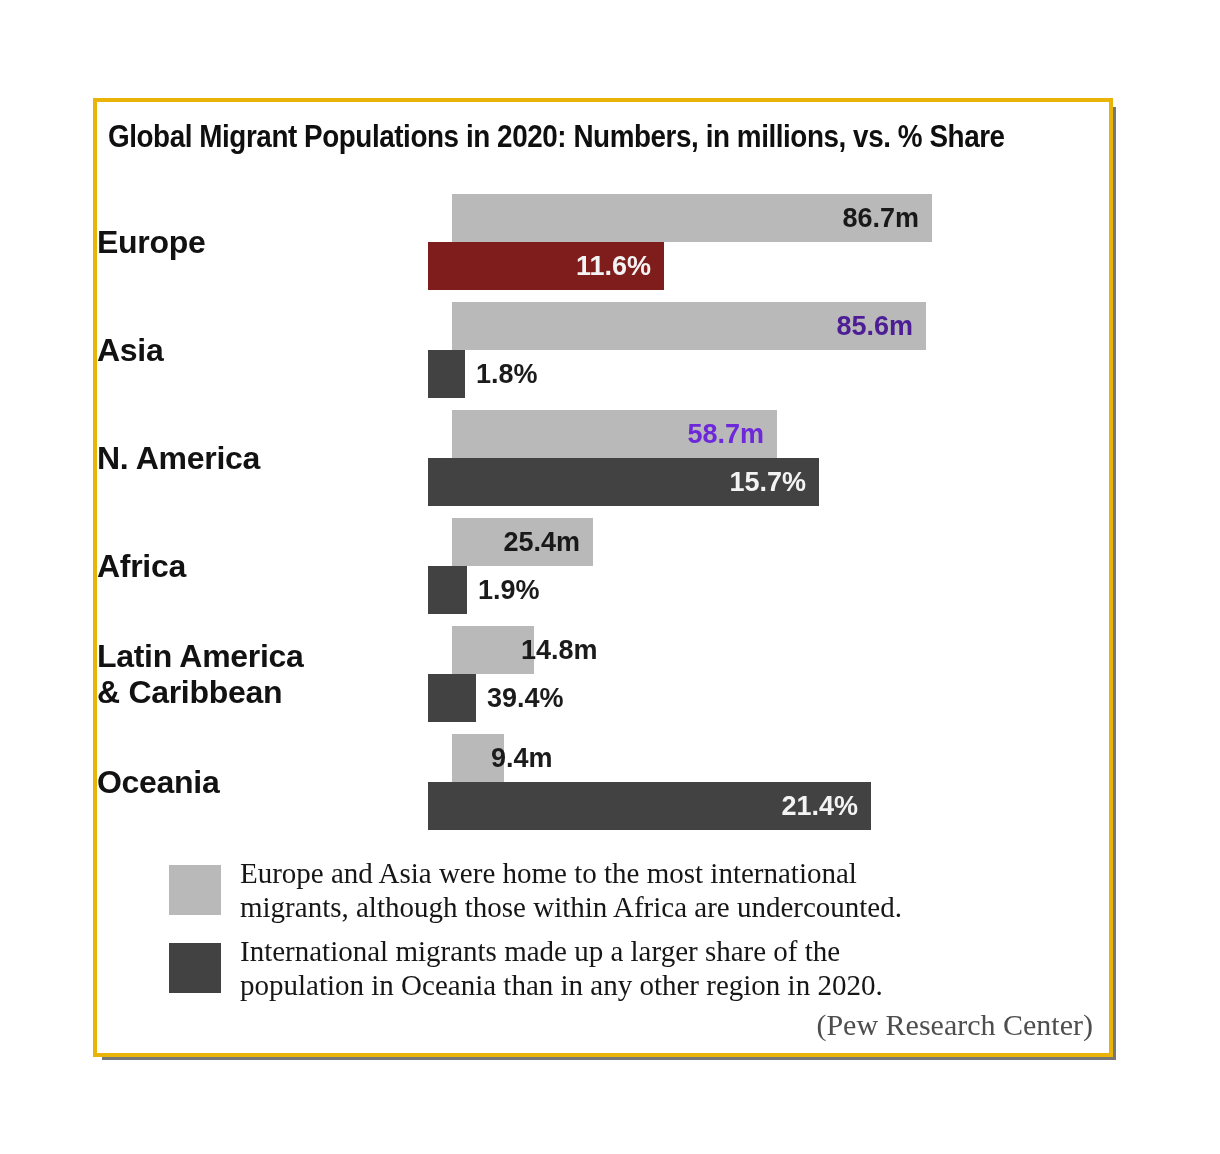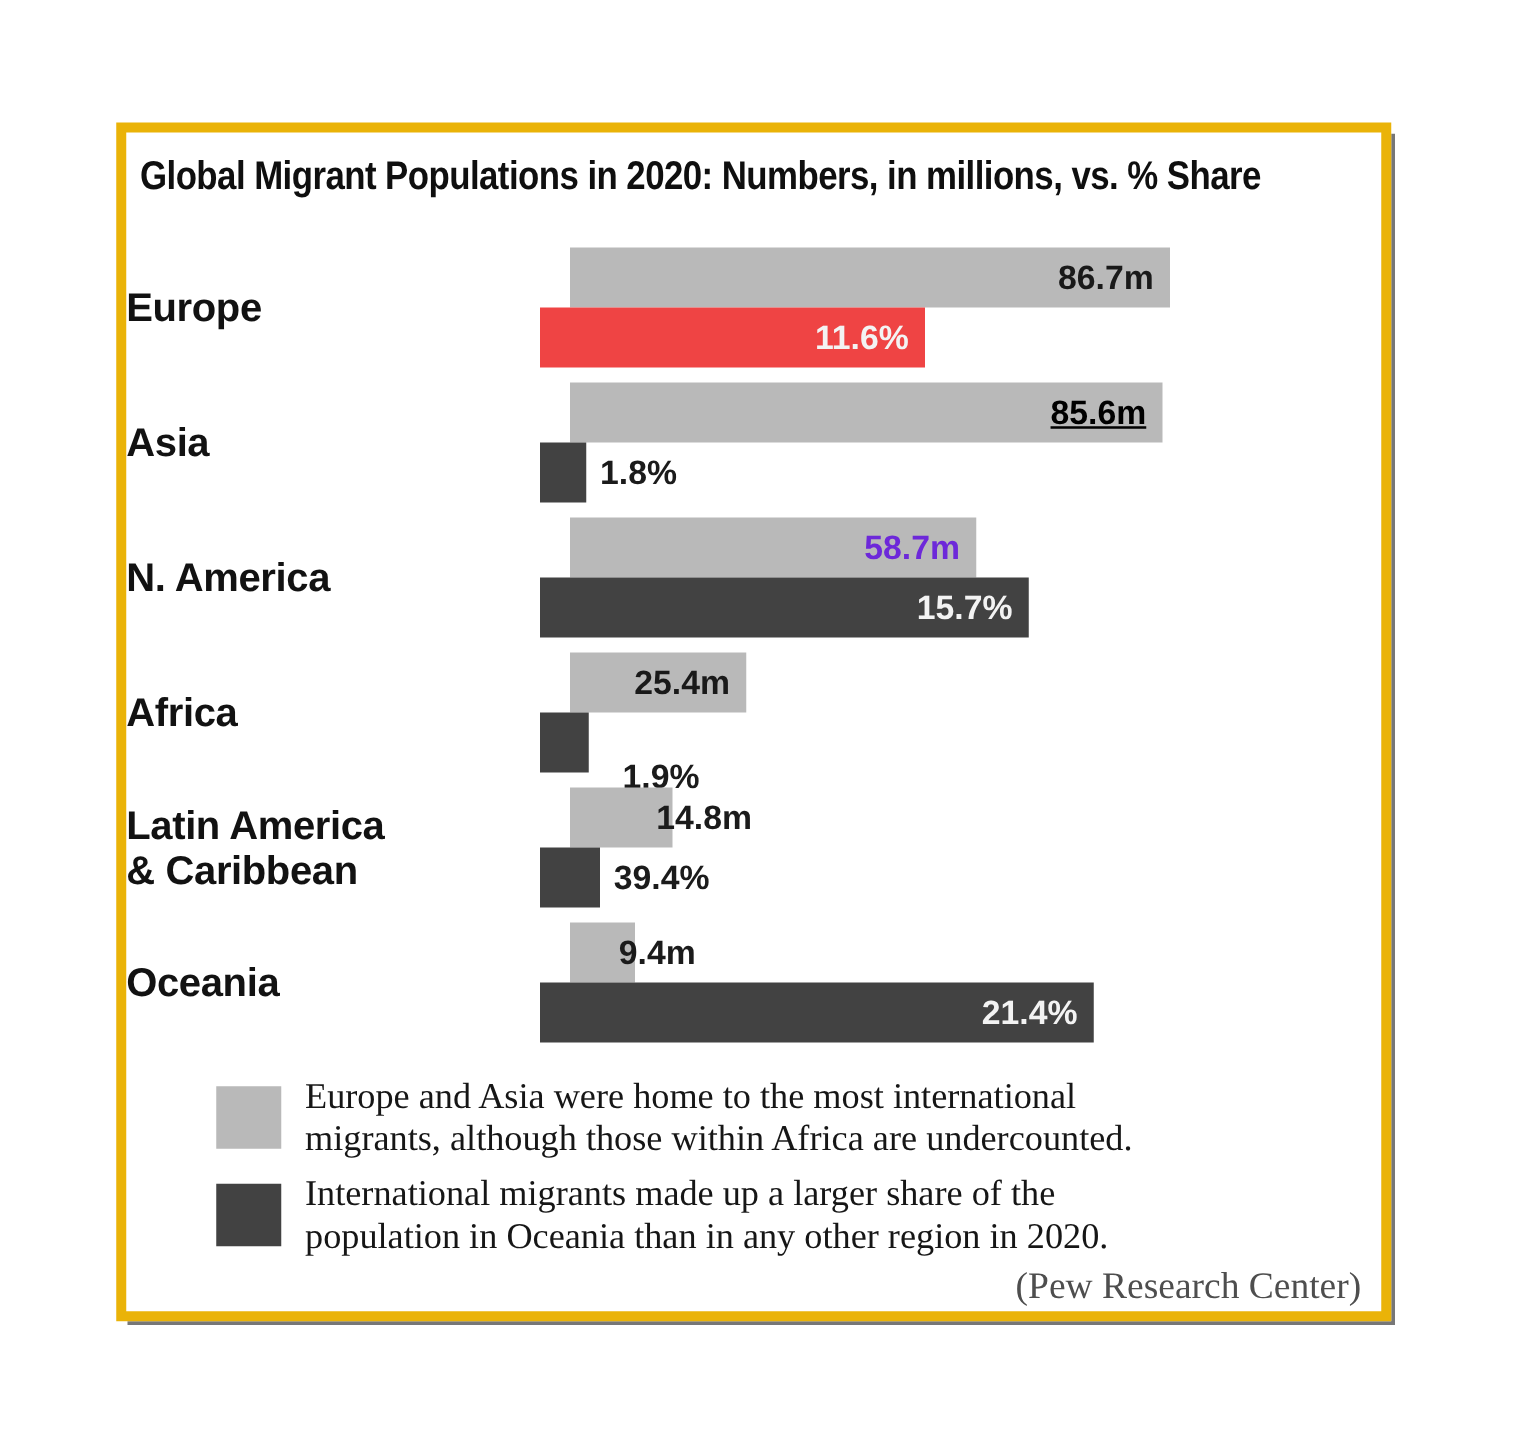--- a/index.html
+++ b/index.html
@@ -17,21 +17,21 @@
     background: #ffffff;
     overflow: hidden;
   }
   .frame {
     position: absolute;
     left: 93px;
     top: 98px;
     width: 1020px;
     height: 959px;
     box-sizing: border-box;
-    border: 8px solid #eab308;
+    border: 4px solid #eab308;
     background: #ffffff;
     box-shadow: 6px 6px 0 -3px #777777;
   }
   .title {
     position: absolute;
     left: 11px;
     top: 16px;
     font-size: 32px;
     font-weight: bold;
     letter-spacing: -0.5px;
@@ -139,32 +139,32 @@
 
     <div class="chart">
         <div class="row" style="top: 0px;">
           <div class="cat">
             <span>Europe</span>
           </div>
           <div class="plot">
             <div class="bar light" style="width: 480px; background: rgb(185, 185, 185);">
               <span class="val-in" style="color: rgb(25, 25, 25);">86.7m</span>
             </div>
-            <div class="bar dark" style="width: 264px; background: #ef4444; padding-left: 44px;">
+            <div class="bar dark" style="width: 236px; background: #7f1d1d;">
               <span class="val-in" style="color: rgb(243, 243, 243);">11.6%</span>
             </div>
           </div>
         </div>
         <div class="row" style="top: 108px;">
           <div class="cat">
             <span>Asia</span>
           </div>
           <div class="plot">
             <div class="bar light" style="width: 474px; background: rgb(185, 185, 185);">
-              <span class="val-in" style="color: #000000; text-decoration: underline;">85.6m</span>
+              <span class="val-in" style="color: #4c1d95;">85.6m</span>
             </div>
             <div class="bar dark" style="width: 37px; background: rgb(66, 66, 66);"></div>
             <span class="val-out" style="left: 48px; top: 48px;">1.8%</span>
           </div>
         </div>
         <div class="row" style="top: 216px;">
           <div class="cat">
             <span>N. America</span>
           </div>
           <div class="plot">
@@ -178,21 +178,21 @@
         </div>
         <div class="row" style="top: 324px;">
           <div class="cat">
             <span>Africa</span>
           </div>
           <div class="plot">
             <div class="bar light" style="width: 141px; background: rgb(185, 185, 185); text-decoration: underline;">
               <span class="val-in" style="color: rgb(25, 25, 25);">25.4m</span>
             </div>
             <div class="bar dark" style="width: 39px; background: rgb(66, 66, 66);"></div>
-            <span class="val-out" style="left: 66px; top: 48px; margin-top: 27px;">1.9%</span>
+            <span class="val-out" style="left: 50px; top: 48px;">1.9%</span>
           </div>
         </div>
         <div class="row" style="top: 432px;">
           <div class="cat">
             <span>Latin America</span>
             <span>&amp; Caribbean</span>
           </div>
           <div class="plot">
             <div class="bar light" style="width: 82px; background: rgb(185, 185, 185);"></div>
             <span class="val-out" style="left: 93px; top: 0px;">14.8m</span>

